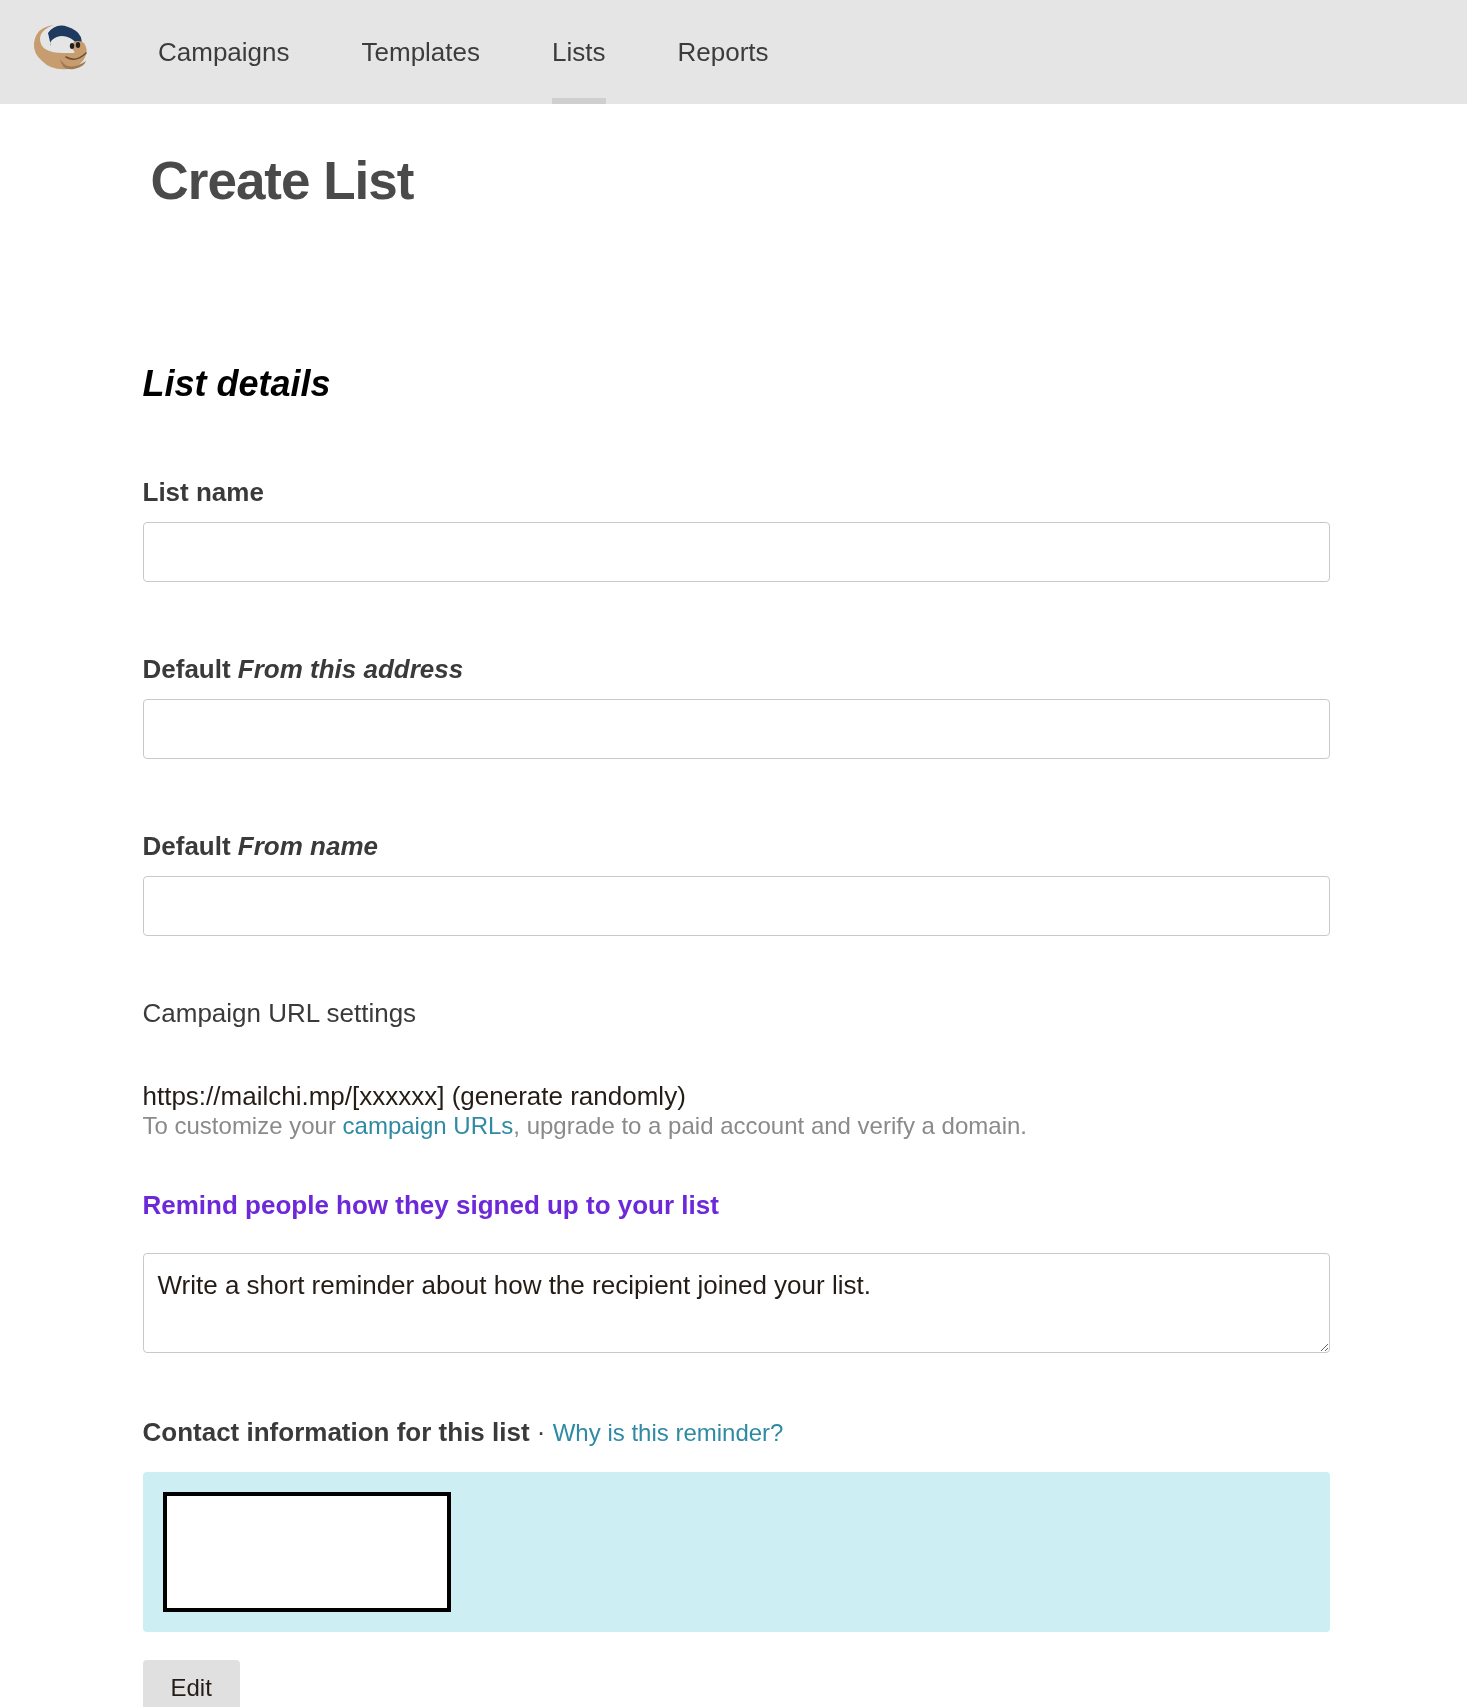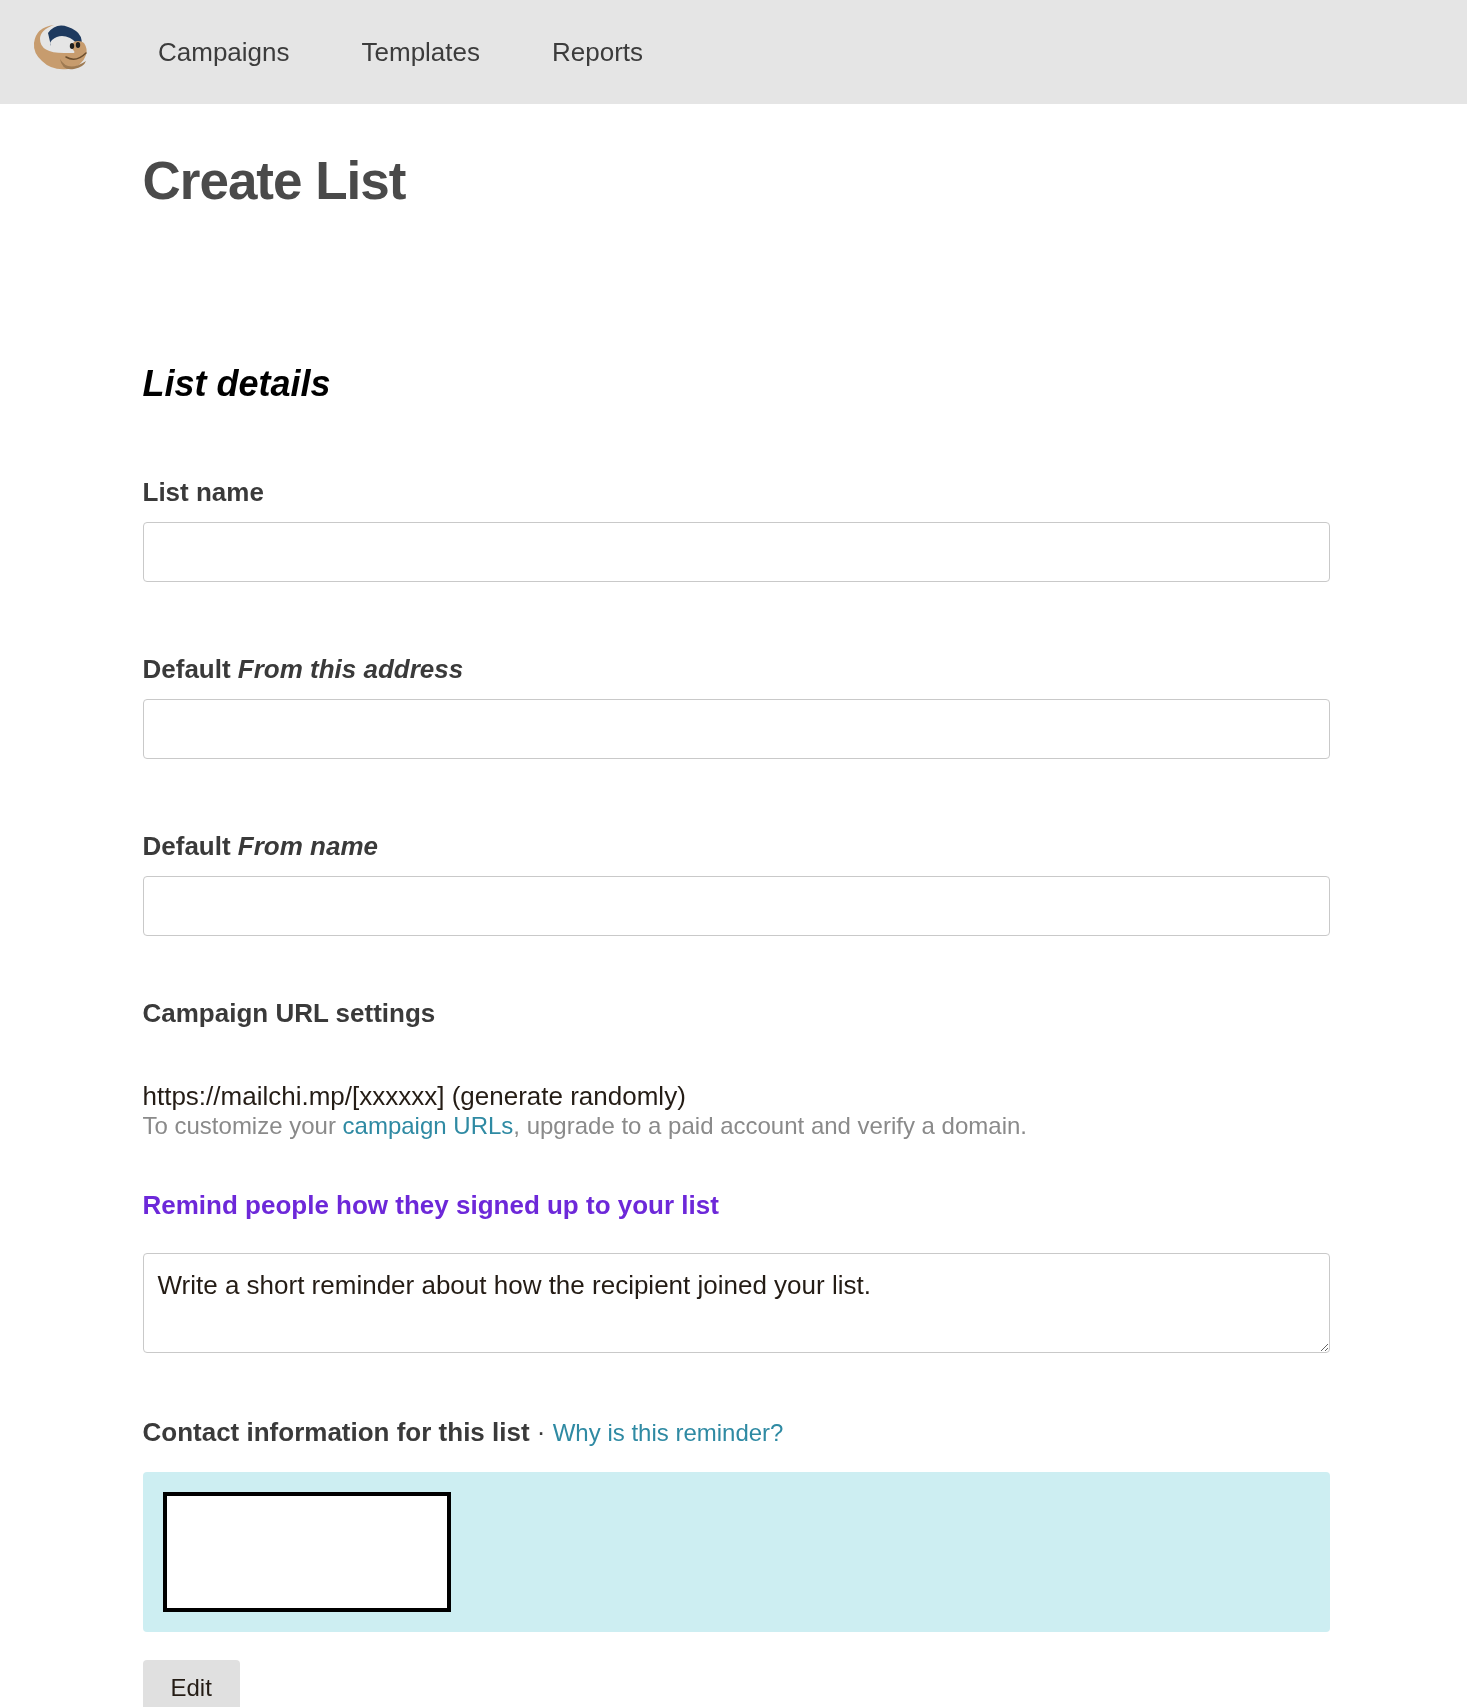--- a/index.html
+++ b/index.html
@@ -4,28 +4,28 @@
   <style>
     * { box-sizing: border-box; margin: 0; padding: 0; }
     body { font-family: "Helvetica Neue", Helvetica, Arial, sans-serif; color: #241c15; background: #fff; }
     .topbar { display: flex; align-items: center; background: #e5e5e5; height: 104px; width: 100%; position: relative;}
     .logo-wrap { width: 122px; display:flex; align-items:center; justify-content:center;}
     .logo-icon svg { display:block;}
     .nav { display:flex; height:100%;}
     .nav-item { display:flex; align-items:center; padding: 0 36px; color:#3c3c3c; font-size:26px; font-weight:500; cursor:pointer; position:relative;}
     .nav-item.active::after{ content:""; position:absolute; bottom:0; left:50%; transform:translateX(-50%); width:54px; height:6px; background:#cfcfcf;}
     .container { width: 1192px; margin: 0 auto; max-width: 95%; padding-left: 5px;}
-    h1.page-title { font-size: 53px; font-weight:700; color:#4a4a4a; margin-top: 46px; letter-spacing:-1px;}
+    h1.page-title { font-size: 53px; font-weight:700; color:#4a4a4a; margin-top: 46px; letter-spacing:-1px;margin-left:8px;}
     h2.section-title { font-size: 36px; font-weight:700; font-style: italic; color:#000000; margin-top: 152px;}
     .field { margin-top: 72px;}
     .field-label { font-size: 26px; font-weight:700; color:#3a3a3a; display:block; margin-bottom: 14px;}
     .field-label .plain{ font-style: normal;}
     .field-label .ital{ font-style: italic;}
     .text-input { width:100%; height:60px; font-size:25px; border:1.5px solid #c9c9c9; border-radius:4px; padding:0 14px; background:#fff;}
-    .subheading { font-size:26px; font-weight:700; color:#3a3a3a; margin-top:62px; margin-bottom:10px;}
+    .subheading { font-size:26px; font-weight:400; color:#3a3a3a; margin-top:62px; margin-bottom:10px;}
     .url-value { font-size:26px; color:#241c15; margin-top:52px;}
     .hint{ font-size:24px; color:#8a8a8a; }
     .hint a{ color:#2f8aa3; text-decoration:none; font-weight:500;}
     .remind-label{ font-size:26px; font-weight:700; color:#6d28d9; margin-top:50px; margin-bottom:32px;}
     .textarea{ width:100%; height:100px; font-size:26px; color:#241c15; border:1.5px solid #c9c9c9; border-radius:4px; padding:16px 14px; resize:vertical; font-family:inherit; background:#fff;}
     .contact-label{ font-size:26px; font-weight:700; color:#3a3a3a; margin-top:60px;}
     .contact-label .dot{ font-weight:400;}
     .contact-label a{ font-size:24px; font-weight:400; color:#2f8aa3; text-decoration:none;}
     .contact-panel{ background:#cdeef2; border-radius:4px; padding:20px; margin-top:24px;}
     .address-box{ background:#fff; border:4px solid #000; width:288px; height:120px;}
@@ -43,20 +43,21 @@
         <ellipse cx="42" cy="25" rx="2.2" ry="3" fill="#1e1e1e"></ellipse>
         <ellipse cx="48" cy="24" rx="2.2" ry="3" fill="#1e1e1e"></ellipse>
         <path d="M30 38 q8 14 26 2 q-2 6 -12 8 q-12 2 -14 -10 z" fill="#9e7a52"></path>
         <path d="M36 36 q10 6 20 -4" stroke="#6b4e2e" stroke-width="1.5" fill="none" stroke-linecap="round"></path>
       </svg>
     </span>
   </div>
   <nav class="nav">
     <div class="nav-item">Campaigns</div>
     <div class="nav-item">Templates</div>
+    <div class="nav-item active">Lists</div>
     <div class="nav-item">Reports</div>
   </nav>
 </header>
 
 <main class="container">
   <h1 class="page-title">Create List</h1>
   <h2 class="section-title">List details</h2>
 
   <div class="field">
     <label class="field-label">List name</label>

